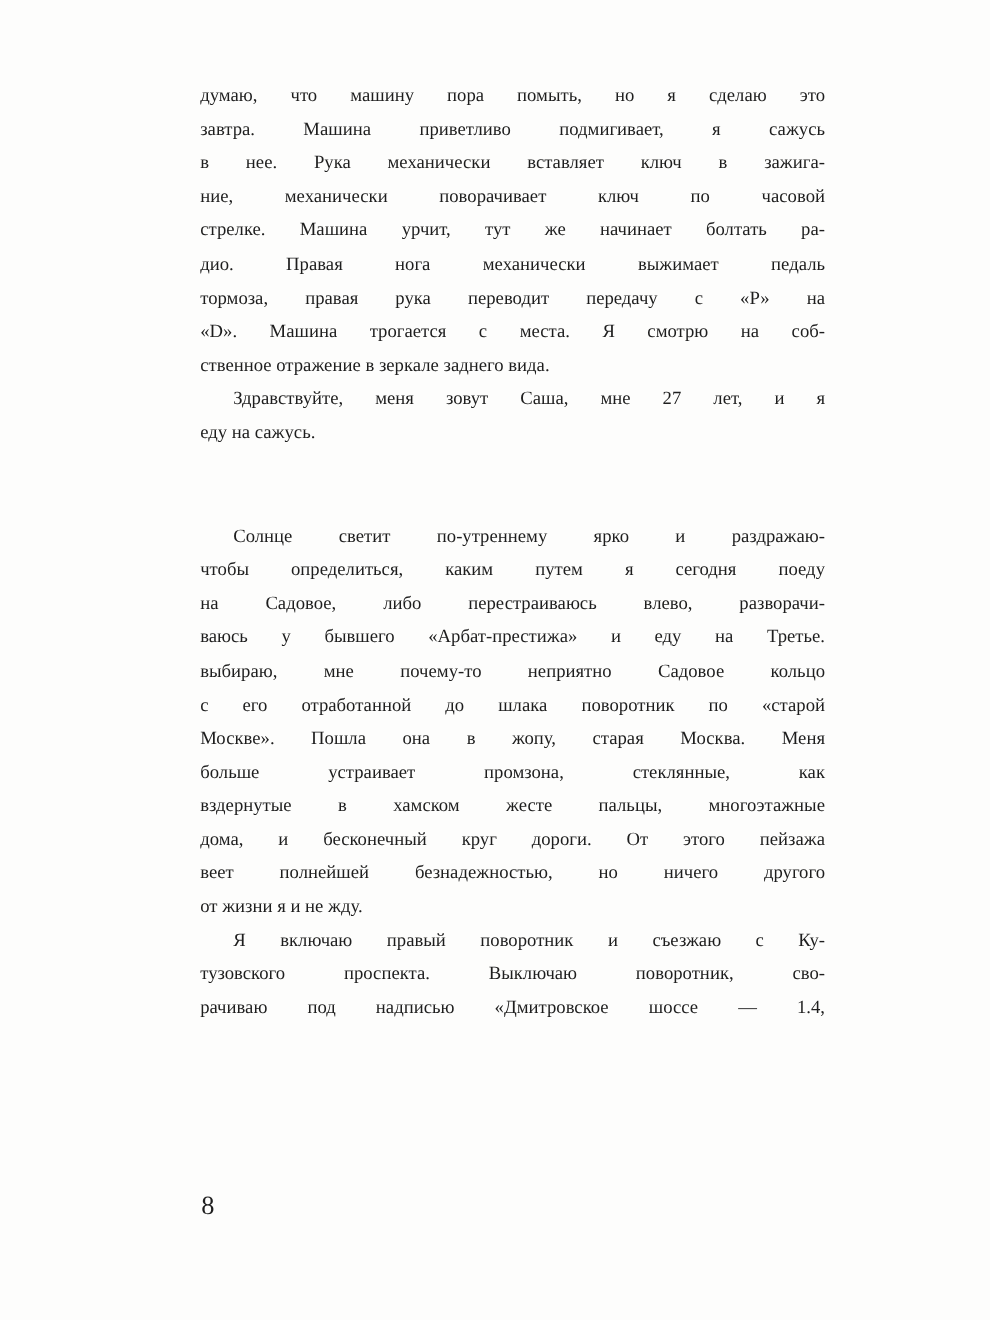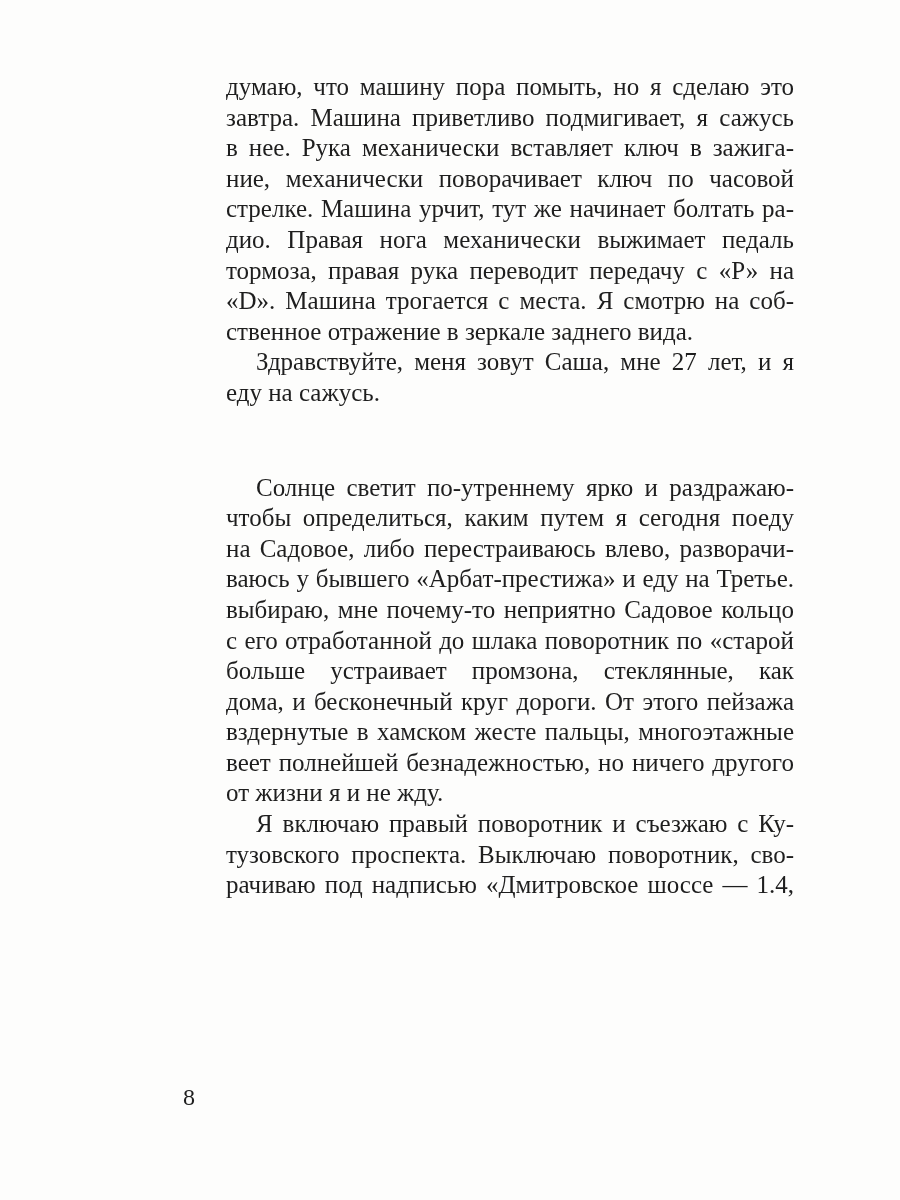--- a/index.html
+++ b/index.html
@@ -18,23 +18,22 @@
     width: 900px;
     height: 1200px;
     background: #fdfdfc;
   }
   .text-block {
     position: absolute;
     left: 182px;
     top: 72px;
     width: 568px;
     color: #1e1e1e;
-    font-size: 25px;
+    font-size: 17px;
     line-height: 30.6px;
-    margin-left: 44px;
     -webkit-font-smoothing: antialiased;
   }
   .paragraph {
     margin: 0;
     padding: 0;
   }
   .line {
     text-align: justify;
     white-space: normal;
   }
@@ -78,23 +77,24 @@
         <div class="line">еду на сажусь.</div>
       </div>
       <div class="section-spacer"></div>
       <div class="paragraph">
         <div class="line just indent">Солнце светит по-утреннему ярко и раздражаю-</div>
         <div class="line just">чтобы определиться, каким путем я сегодня поеду</div>
         <div class="line just">на Садовое, либо перестраиваюсь влево, разворачи-</div>
         <div class="line just">ваюсь у бывшего «Арбат-престижа» и еду на Третье.</div>
         <div class="line just">выбираю, мне почему-то неприятно Садовое кольцо</div>
         <div class="line just">с его отработанной до шлака поворотник по «старой</div>
+        <div class="line just">Москве». Пошла она в жопу, старая Москва. Меня</div>
         <div class="line just">больше устраивает промзона, стеклянные, как</div>
+        <div class="line just">вздернутые в хамском жесте пальцы, многоэтажные</div>
         <div class="line just">дома, и бесконечный круг дороги. От этого пейзажа</div>
-        <div class="line just">вздернутые в хамском жесте пальцы, многоэтажные</div>
         <div class="line just">веет полнейшей безнадежностью, но ничего другого</div>
         <div class="line">от жизни я и не жду.</div>
       </div>
       <div class="paragraph">
         <div class="line just indent">Я включаю правый поворотник и съезжаю с Ку-</div>
         <div class="line just">тузовского проспекта. Выключаю поворотник, сво-</div>
         <div class="line just">рачиваю под надписью «Дмитровское шоссе — 1.4,</div>
       </div>
     </div>
   <div class="page-number">8</div>

